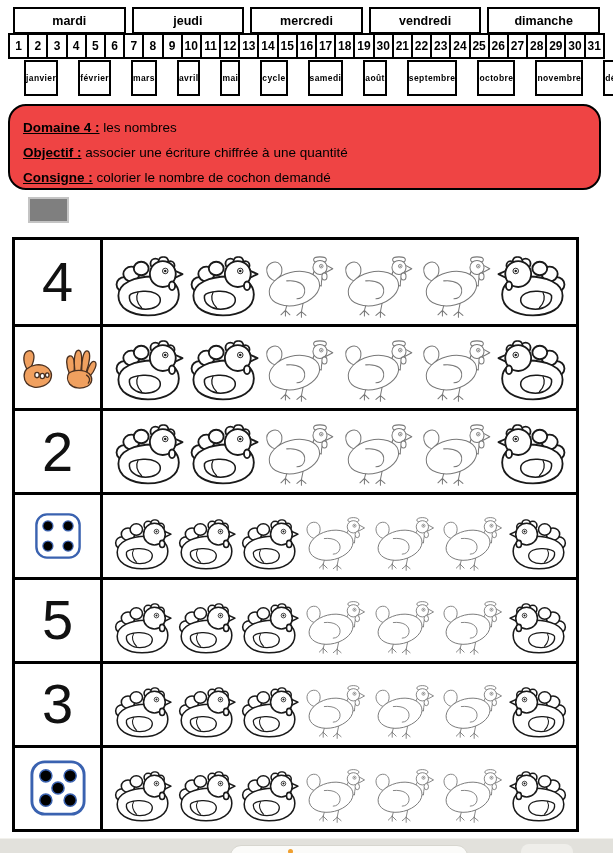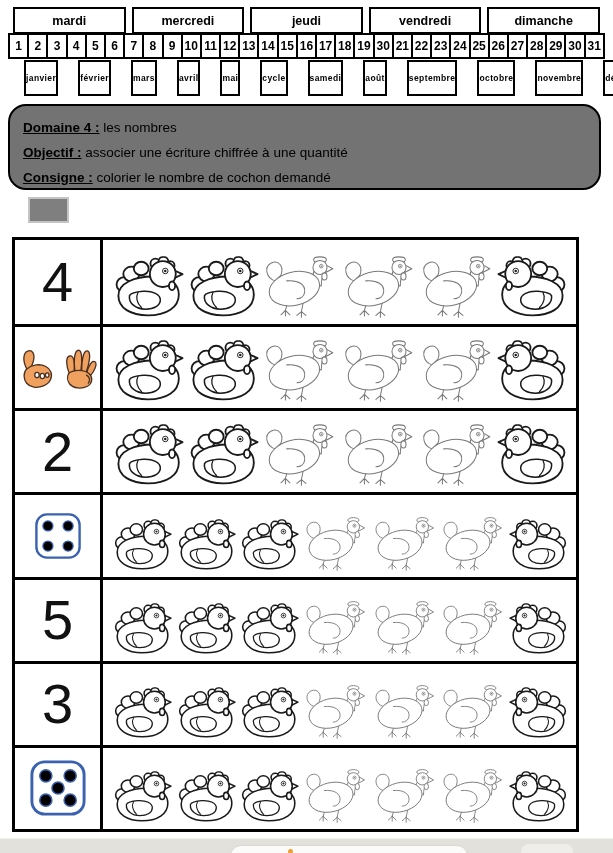--- a/index.html
+++ b/index.html
@@ -30,21 +30,21 @@
   .mcell {
     border: 2px solid #000; background: #fff;
     display: flex; align-items: center; justify-content: center;
     font-size: 8.5px; font-weight: 700; letter-spacing: 0.4px; text-align: center; margin-left: 16px;
   }
 
   
   .info-box {
     position: absolute; left: 8px; top: 104px; width: 593px; height: 86px;
     border: 2.5px solid #000; border-radius: 18px;
-    padding: 9px 13px; font-size: 13.5px; line-height: 25px; background: #737373;
+    padding: 9px 13px; font-size: 13.5px; line-height: 25px; background: #ef4444;
   }
   .info-label { font-weight: 700; text-decoration: underline; }
   .info-line1 { display: flex; }
   .info-l1-left { width: 47%; }
   .info-l1-right { flex: 1; }
 
   
   .gray-square {
     position: absolute; left: 28px; top: 197px; width: 41px; height: 26px;
     background: #7f7f7f; border: 2px solid #c4c4c4;
@@ -134,22 +134,22 @@
     </g>
     <circle cx="94" cy="19" r="2.8" fill="#fff" stroke="#787878" stroke-width="1.3"></circle>
     <circle cx="94" cy="19" r="1.2" fill="#787878"></circle>
     <path d="M40 42 C58 40 70 48 68 60 C67 66 62 70 56 70" fill="none" stroke="#787878" stroke-width="1.6" stroke-linecap="round"></path>
   </symbol>
 </svg>
 
 <div class="calendar">
   <div class="cal-days">
     <div class="dcell">mardi</div>
+    <div class="dcell">jeudi</div>
     <div class="dcell">mercredi</div>
-    <div class="dcell">jeudi</div>
     <div class="dcell">vendredi</div>
     <div class="dcell">dimanche</div>
   </div>
   <div class="cal-nums">
       <div class="ncell">1</div>
       <div class="ncell">2</div>
       <div class="ncell">3</div>
       <div class="ncell">4</div>
       <div class="ncell">5</div>
       <div class="ncell">6</div>

